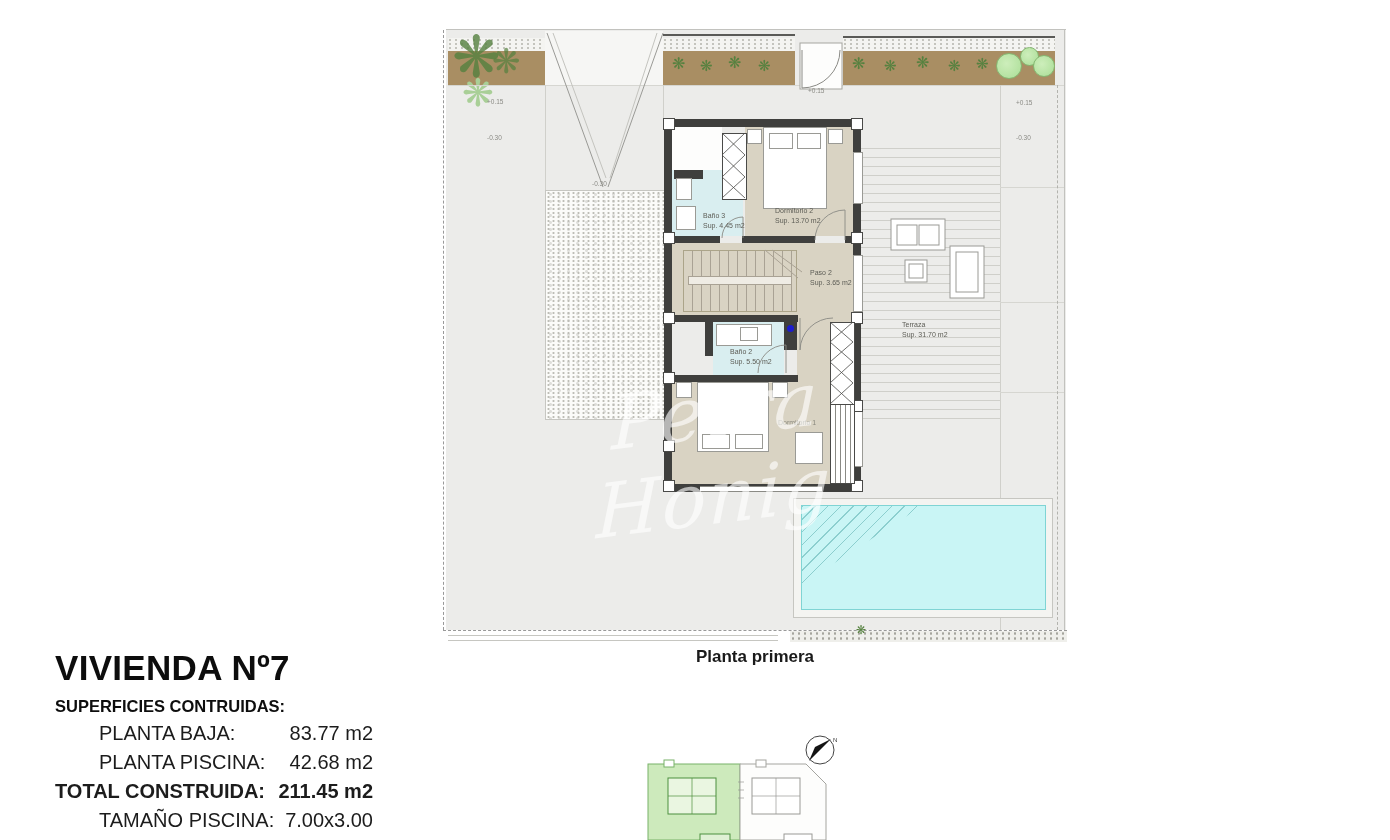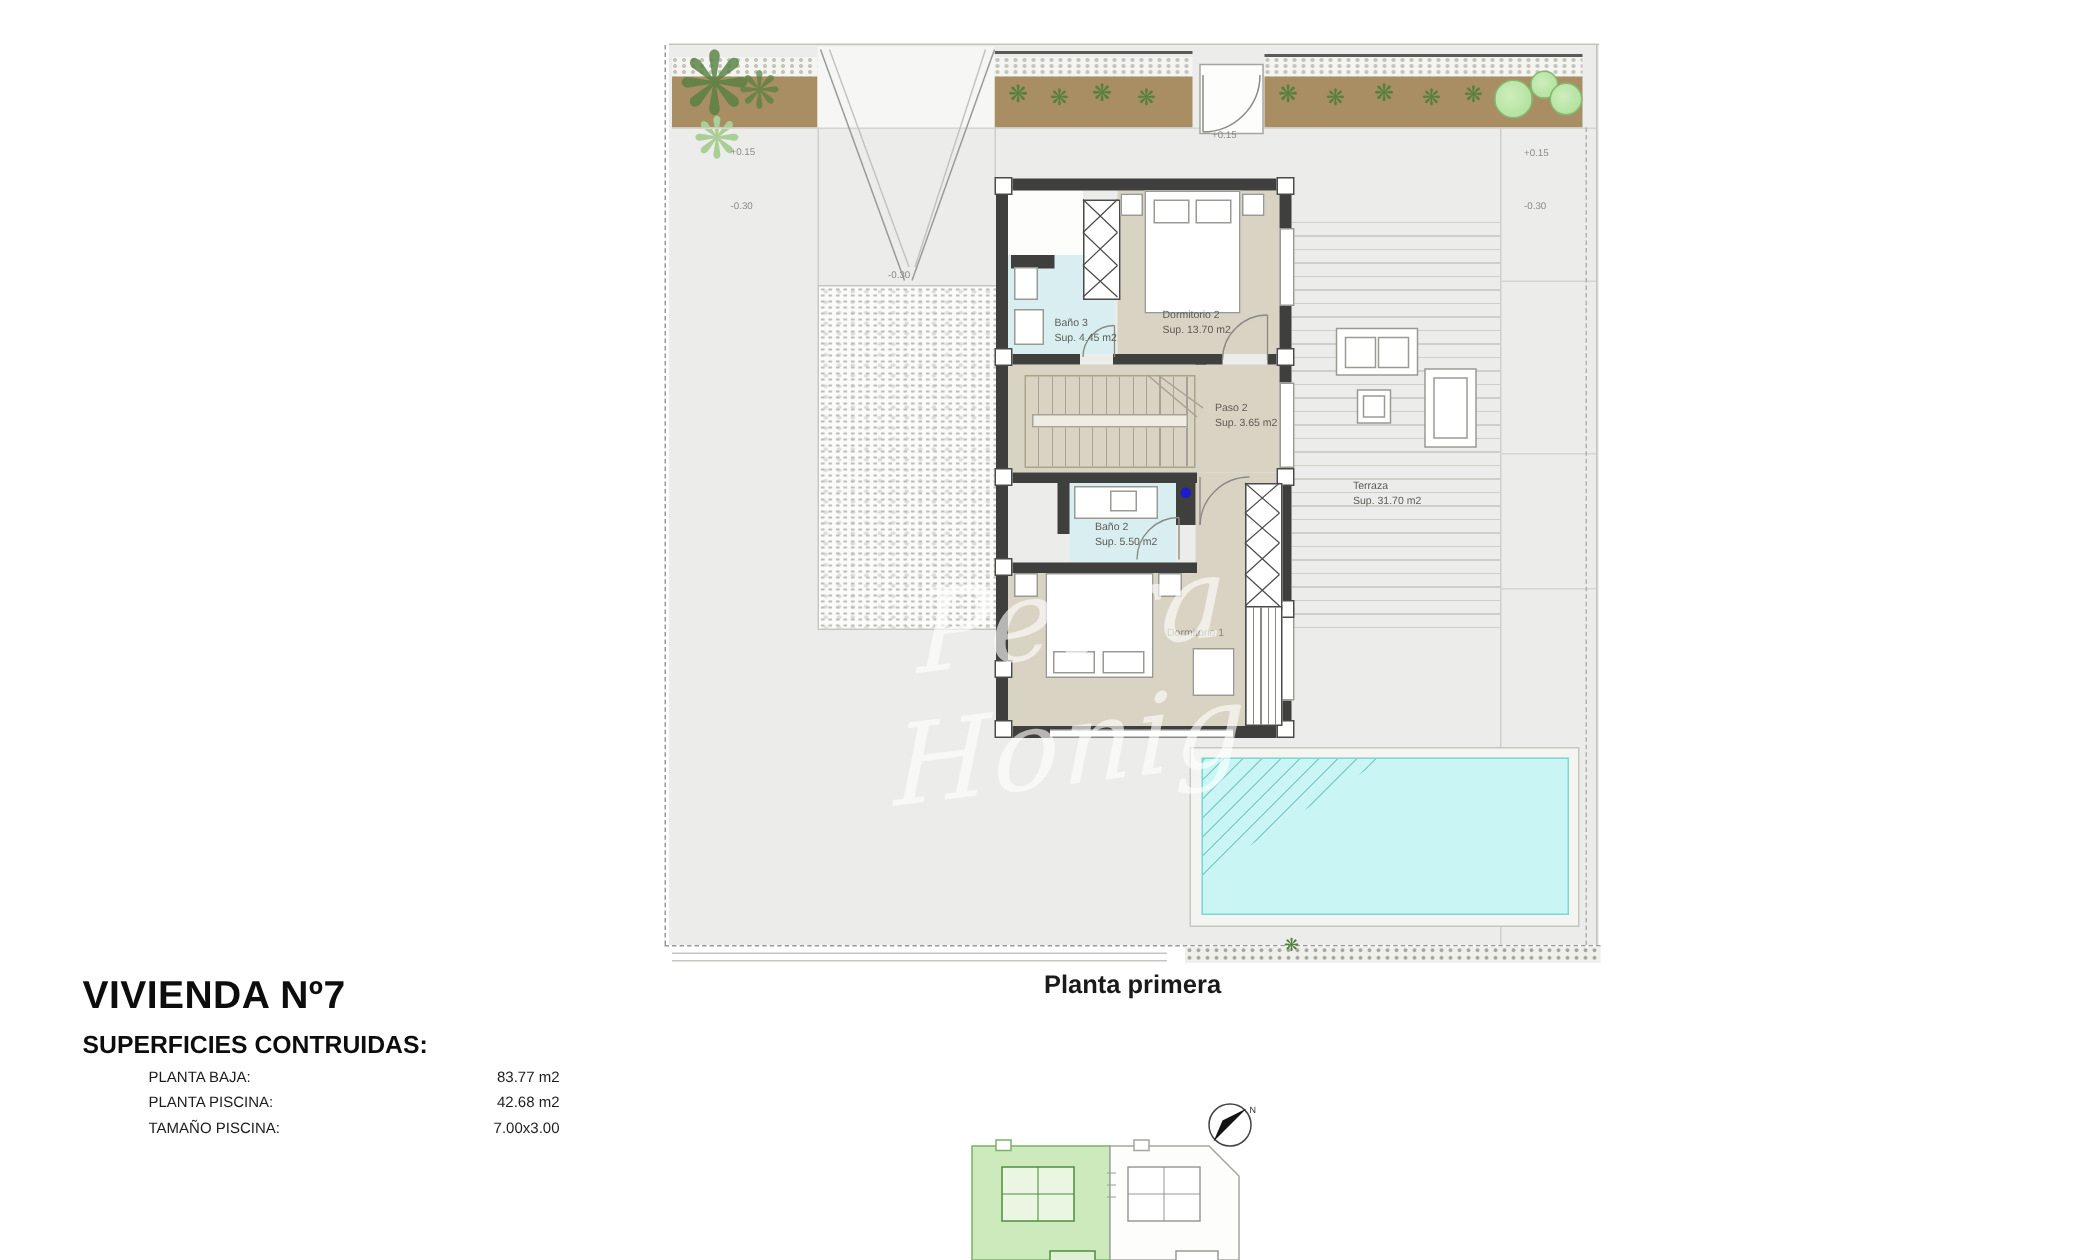--- a/index.html
+++ b/index.html
@@ -45,23 +45,23 @@
   .stone-strip{left:790px;top:631px;width:277px;height:11px;background-color:#efefeb;background-image:radial-gradient(#a5a59e 1.2px,transparent 1.5px);background-size:6px 5px;}
   .dbl-line{left:448px;top:635px;width:330px;height:4px;border-top:1px solid #c6c6c1;border-bottom:1px solid #c6c6c1;}
   
   .rlabel{position:absolute;font-size:7px;line-height:1.4;color:#5c5c55;white-space:nowrap;}
   .lvl{position:absolute;font-size:6.5px;color:#8c8c86;white-space:nowrap;}
   .caption{left:650px;top:647px;width:210px;text-align:center;font-size:17px;font-weight:bold;color:#1a1a1a;}
   .watermark{left:500px;top:368px;width:430px;text-align:center;font-family:"DejaVu Serif",serif;font-style:italic;
     font-size:74px;color:rgba(255,255,255,.62);transform:rotate(-7deg) skewX(-8deg);letter-spacing:2px;pointer-events:none;}
   
   .info{left:55px;top:648px;width:318px;}
-  .info-title{font-size:26px;font-weight:bold;color:#0d0d0d;letter-spacing:.3px;}
+  .info-title{font-size:35px;font-weight:bold;color:#0d0d0d;letter-spacing:.3px;}
   .info-sub{font-size:16.5px;font-weight:bold;color:#0d0d0d;margin-top:9px;}
-  .irow{display:flex;justify-content:space-between;font-size:10px;color:#1c1c1c;margin-top:6px;}
+  .irow{display:flex;justify-content:space-between;font-size:20px;color:#1c1c1c;margin-top:6px;}
   .irow.indent{padding-left:44px;}
   .irow.bold{font-weight:bold;}
   .overlay{left:0;top:0;}
 </style>
 </head>
 <body>
 
 <div class="canvas">
 
   <div class="abs site-bg"></div>
@@ -281,20 +281,24 @@
     <div class="info-title">VIVIENDA Nº7</div>
     <div class="info-sub">SUPERFICIES CONTRUIDAS:</div>
     <div class="irow indent">
       <span>PLANTA BAJA:</span>
       <span>83.77 m2</span>
     </div>
     <div class="irow indent">
       <span>PLANTA PISCINA:</span>
       <span>42.68 m2</span>
     </div>
+    <div class="irow bold">
+      <span>TOTAL CONSTRUIDA:</span>
+      <span>211.45 m2</span>
+    </div>
     <div class="irow indent">
       <span>TAMAÑO PISCINA:</span>
       <span>7.00x3.00</span>
     </div>
 
   </div>
 
 </div>
 
 </body></html>

